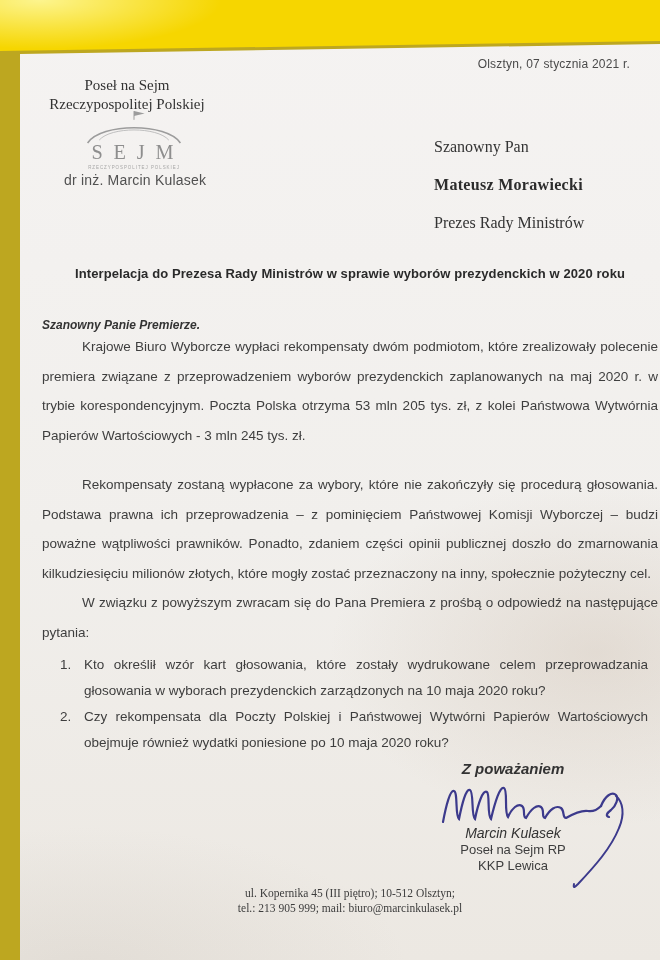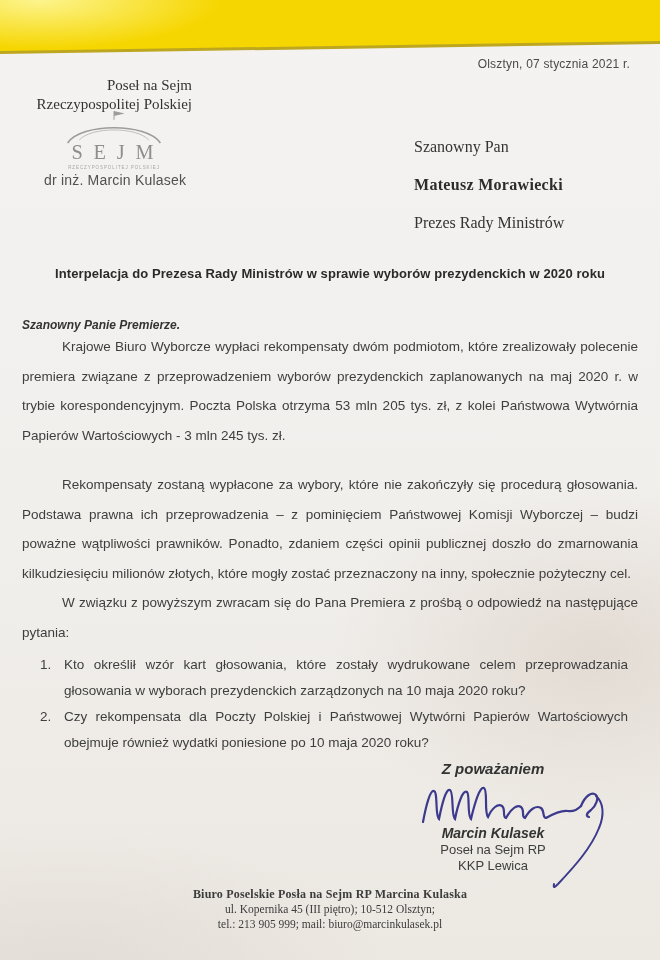--- a/index.html
+++ b/index.html
@@ -18,25 +18,26 @@
     clip-path:polygon(0 51px,100% 41px,100% 100%,0 100%);
     background:rgba(120,110,70,.45);
   }
   .paper{
     position:absolute;inset:0;
     clip-path:polygon(0 54px,100% 44px,100% 100%,0 100%);
     background:
       radial-gradient(430px 280px at 90% 68%, rgba(196,178,160,.30), rgba(196,178,160,0) 62%),
       radial-gradient(500px 220px at 10% 101%, rgba(180,170,158,.18), rgba(180,170,158,0) 65%),
       linear-gradient(180deg,#f5f3f2 0%, var(--paper,#f1efec) 55%, #ece8e2 100%);
+    margin-left: 20px;
   }
   .abs{position:absolute;}
 
   .date{top:57px;right:30px;font-size:12px;color:#4a4a4a;letter-spacing:.2px;}
-  .letterhead{left:22px;top:76px;width:170px;text-align:right;
+  .letterhead{left:22px;top:76px;width:170px;text-align:center;
     font-family:"Liberation Serif",serif;font-size:15px;line-height:19px;color:#323232;}
   .sejm-logo{left:56px;top:108px;width:116px;height:70px;}
   .sender{left:44px;top:172px;font-size:14px;color:#515151;letter-spacing:.2px;}
 
   .addressee{left:414px;top:138px;font-family:"Liberation Serif",serif;font-size:16px;color:#333;}
   .addressee .line{height:20px;margin-bottom:18px;white-space:nowrap;}
   .addressee .bold{font-weight:bold;color:#2c2c2c;letter-spacing:.3px;}
 
   .subject{left:22px;top:266px;width:616px;text-align:center;
     font-weight:bold;font-size:13px;color:#2a2a2a;letter-spacing:.1px;}
@@ -47,21 +48,21 @@
   .p1{top:332px;} .p2{top:470px;} .p3{top:588px;}
 
   .questions{left:22px;top:652px;width:606px;}
   .qitem{position:relative;padding-left:42px;font-size:13.5px;line-height:26px;
     text-align:justify;color:var(--ink,#3e3e3e);}
   .qnum{position:absolute;left:18px;top:0;}
 
   .valediction{left:413px;top:760px;width:160px;text-align:center;
     font-weight:bold;font-style:italic;font-size:15px;color:#333;}
   .signatory{left:413px;top:824px;width:160px;text-align:center;}
-  .sig-name{font-weight:bold;font-style:italic;font-size:14px;line-height:18px;color:#333;}
+  .sig-name{font-weight:normal;font-style:italic;font-size:14px;line-height:18px;color:#333;}
   .sig-t1,.sig-t2{font-size:13px;line-height:15.5px;color:#3e3e3e;}
   .signature-svg{left:415px;top:776px;width:205px;height:115px;z-index:5;pointer-events:none;}
 
   .footer{left:130px;top:886px;width:400px;text-align:center;
     font-family:"Liberation Serif",serif;color:#3c3c3c;}
   .footer .f1{font-weight:bold;font-size:12px;line-height:16px;letter-spacing:.2px;}
   .footer .f2,.footer .f3{font-size:11.5px;line-height:14.5px;}
 </style>
 </head>
 <body>
@@ -122,18 +123,17 @@
     <div class="sig-t2">KKP Lewica</div>
   </div>
 
   <svg class="abs signature-svg" viewBox="0 0 205 115">
     <path fill="none" stroke-width="2.2" stroke-linecap="round" d="M8,46 C11,30 15,14 19,15 C23,16 20,40 24,43 C27,28 31,12 35,14 C39,16 36,40 40,43 C43,28 48,13 52,16 C55,18 52,40 56,43 C60,26 65,10 69,12 C73,14 69,36 73,41 C77,32 83,27 87,30 C91,33 87,41 91,42 C96,33 102,28 106,31 C110,34 106,41 110,42 C115,33 121,29 126,32 C130,35 127,42 131,42 C138,38 146,34 153,35 C159,36 163,33 166,30" stroke="#3c3a8c"></path>
     <path fill="none" stroke-width="2.2" stroke-linecap="round" d="M166,30 C170,20 177,15 181,19 C184,22 181,30 176,34 C172,37 170,40 174,41" stroke="#3c3a8c"></path>
     <path fill="none" stroke-width="2" stroke-linecap="round" d="M181,20 C188,26 190,38 184,52 C176,72 160,90 143,108 C140,111 138,113 139,108" stroke="#3c3a8c"></path>
   </svg>
 
   <div class="abs footer">
-    <div class="f1">Biuro Poselskie Posła na Sejm RP Marcina Kulaska</div>
     <div class="f2">ul. Kopernika 45 (III piętro); 10-512 Olsztyn;</div>
     <div class="f3">tel.: 213 905 999; mail: biuro@marcinkulasek.pl</div>
   </div>
 
 </div>
 
 </body></html>

